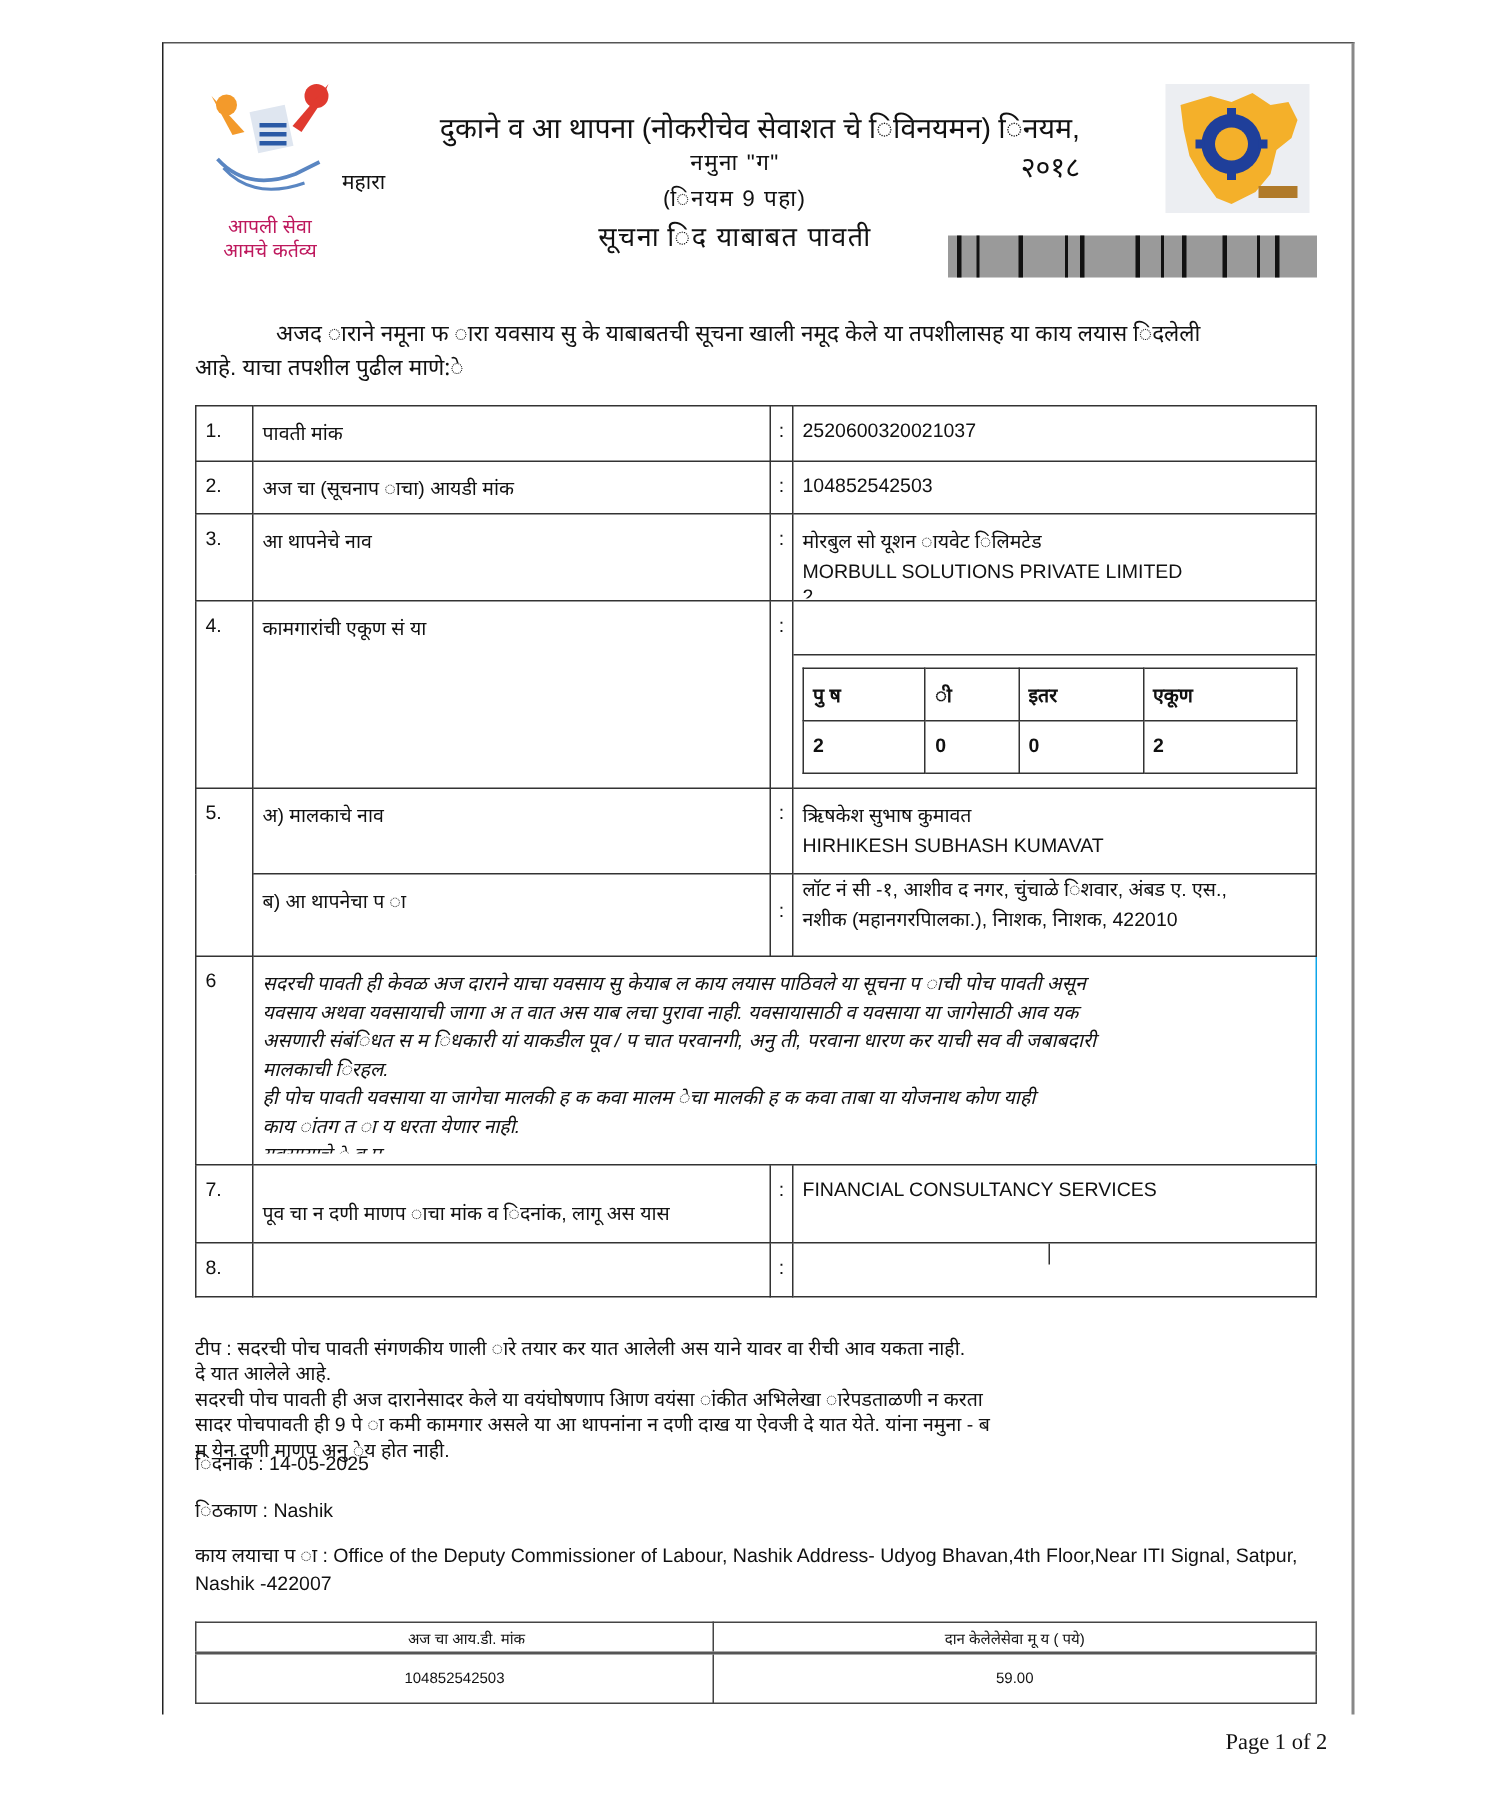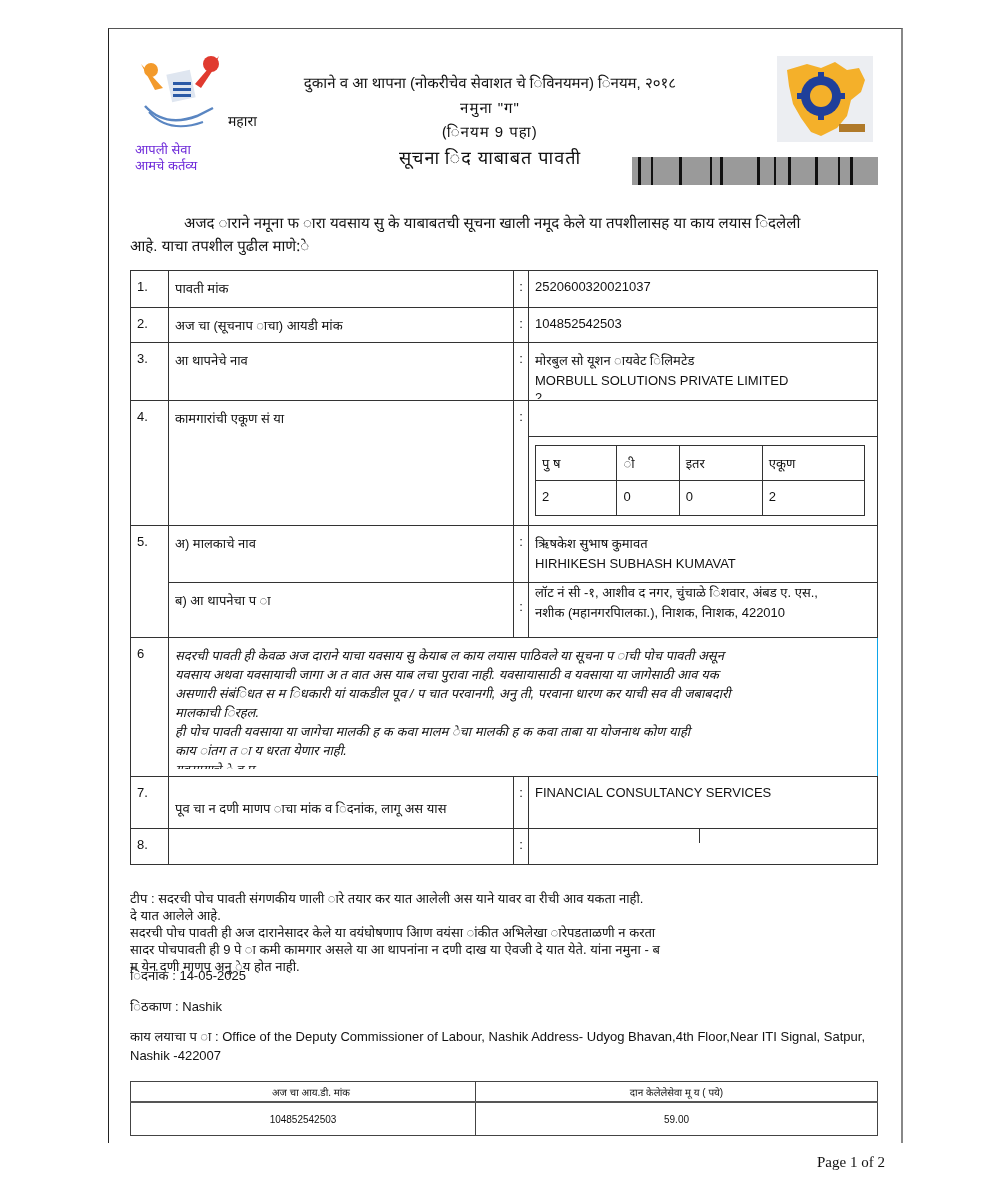--- a/index.html
+++ b/index.html
@@ -9,21 +9,21 @@
            border-left: 1px solid #222; border-top: 1px solid #555; border-right: 2px solid #888; border-bottom: none; }
   .abs { position: absolute; }
 
   
   .logo-left { left: 135px; top: 50px; width: 90px; height: 125px; }
   .logo-right { left: 777px; top: 56px; width: 96px; height: 86px; background: #eceef2; }
   .barcode { left: 632px; top: 157px; width: 246px; height: 28px; background: #9a9a9a; display: flex; }
   .barcode span { display: block; height: 100%; background: #111; }
   .hdr-state { left: 228px; top: 75px; font-size: 14px; margin-top: 36px; }
   .hdr-line { left: 260px; width: 460px; text-align: center; }
-  .hdr1 { top: 72px; font-size: 15px; }
+  .hdr1 { top: 72px; font-size: 19px; text-align: right; }
   .hdr2 { top: 97px; font-size: 15px; letter-spacing: 1px; }
   .hdr3 { top: 121px; font-size: 15px; letter-spacing: 1px; }
   .hdr4 { top: 145px; font-size: 18px; letter-spacing: 1px; }
 
   .intro { left: 130px; top: 211px; width: 700px; font-size: 15px; line-height: 23px; text-indent: 54px; }
 
   
   table.main { position: absolute; left: 130px; top: 270px; width: 748px; border-collapse: collapse; font-size: 13px; }
   table.main td { border: 1px solid #333; vertical-align: top; padding: 8px 6px; }
   table.main td.num { width: 25px; }
@@ -59,21 +59,21 @@
     <path d="M6 14 L28 38 L20 40 Z" fill="#f39a2b"></path>
     <circle cx="76" cy="14" r="8" fill="#e03a2f"></circle>
     <path d="M84 6 L60 34 L66 38 L78 20 Z" fill="#e03a2f"></path>
     <rect x="34" y="22" width="24" height="28" fill="#dfe6f0" transform="rotate(-12 46 36)"></rect>
     <rect x="38" y="32" width="18" height="3" fill="#2b5aa6"></rect>
     <rect x="38" y="38" width="18" height="3" fill="#2b5aa6"></rect>
     <rect x="38" y="44" width="18" height="3" fill="#2b5aa6"></rect>
     <path d="M10 56 Q30 78 62 66 L78 58" stroke="#5a86c2" stroke-width="2.5" fill="none"></path>
     <path d="M14 62 Q34 84 68 72" stroke="#5a86c2" stroke-width="2" fill="none"></path>
   </svg>
-  <div style="text-align:left;font-size:13px;color:#6d28d9;line-height:16px;margin-top:-2px;">
+  <div style="text-align:center;font-size:13px;color:#be185d;line-height:16px;margin-top:-2px;">
     <div>आपली सेवा</div>
     <div>आमचे कर्तव्य</div>
   </div>
 </div>
 
 <div class="abs hdr-state">महारा</div>
 <div class="abs hdr-line hdr1">दुकाने व आ थापना (नोकरीचेव सेवाशत चे िविनयमन) िनयम, २०१८</div>
 <div class="abs hdr-line hdr2">नमुना "ग"</div>
 <div class="abs hdr-line hdr3">(िनयम 9 पहा)</div>
 <div class="abs hdr-line hdr4">सूचना िद याबाबत पावती</div>
@@ -130,21 +130,21 @@
     <td style="padding-bottom:0;height:49px;overflow:hidden;">
       <span class="line">मोरबुल सो यूशन ायवेट िलिमटेड</span>
       <span class="line">MORBULL SOLUTIONS PRIVATE LIMITED</span>
       <span class="line" style="height:8px;overflow:hidden;line-height:14px;">2</span>
     </td>
   </tr>
   <tr style="height:125px;">
     <td class="num">4.</td>
     <td class="lbl">कामगारांची एकूण सं या</td>
     <td class="col">:</td>
-    <td style="padding:0;">
+    <td style="padding:0;font-weight:bold;">
       <div style="height:35px;border-bottom:1px solid #333;"></div>
       <div style="padding:8px 6px;">
         <table class="inner">
           <tbody>
                 <tr>
             <td>पु ष</td>
             <td>ी</td>
             <td>इतर</td>
             <td>एकूण</td>
           </tr>

